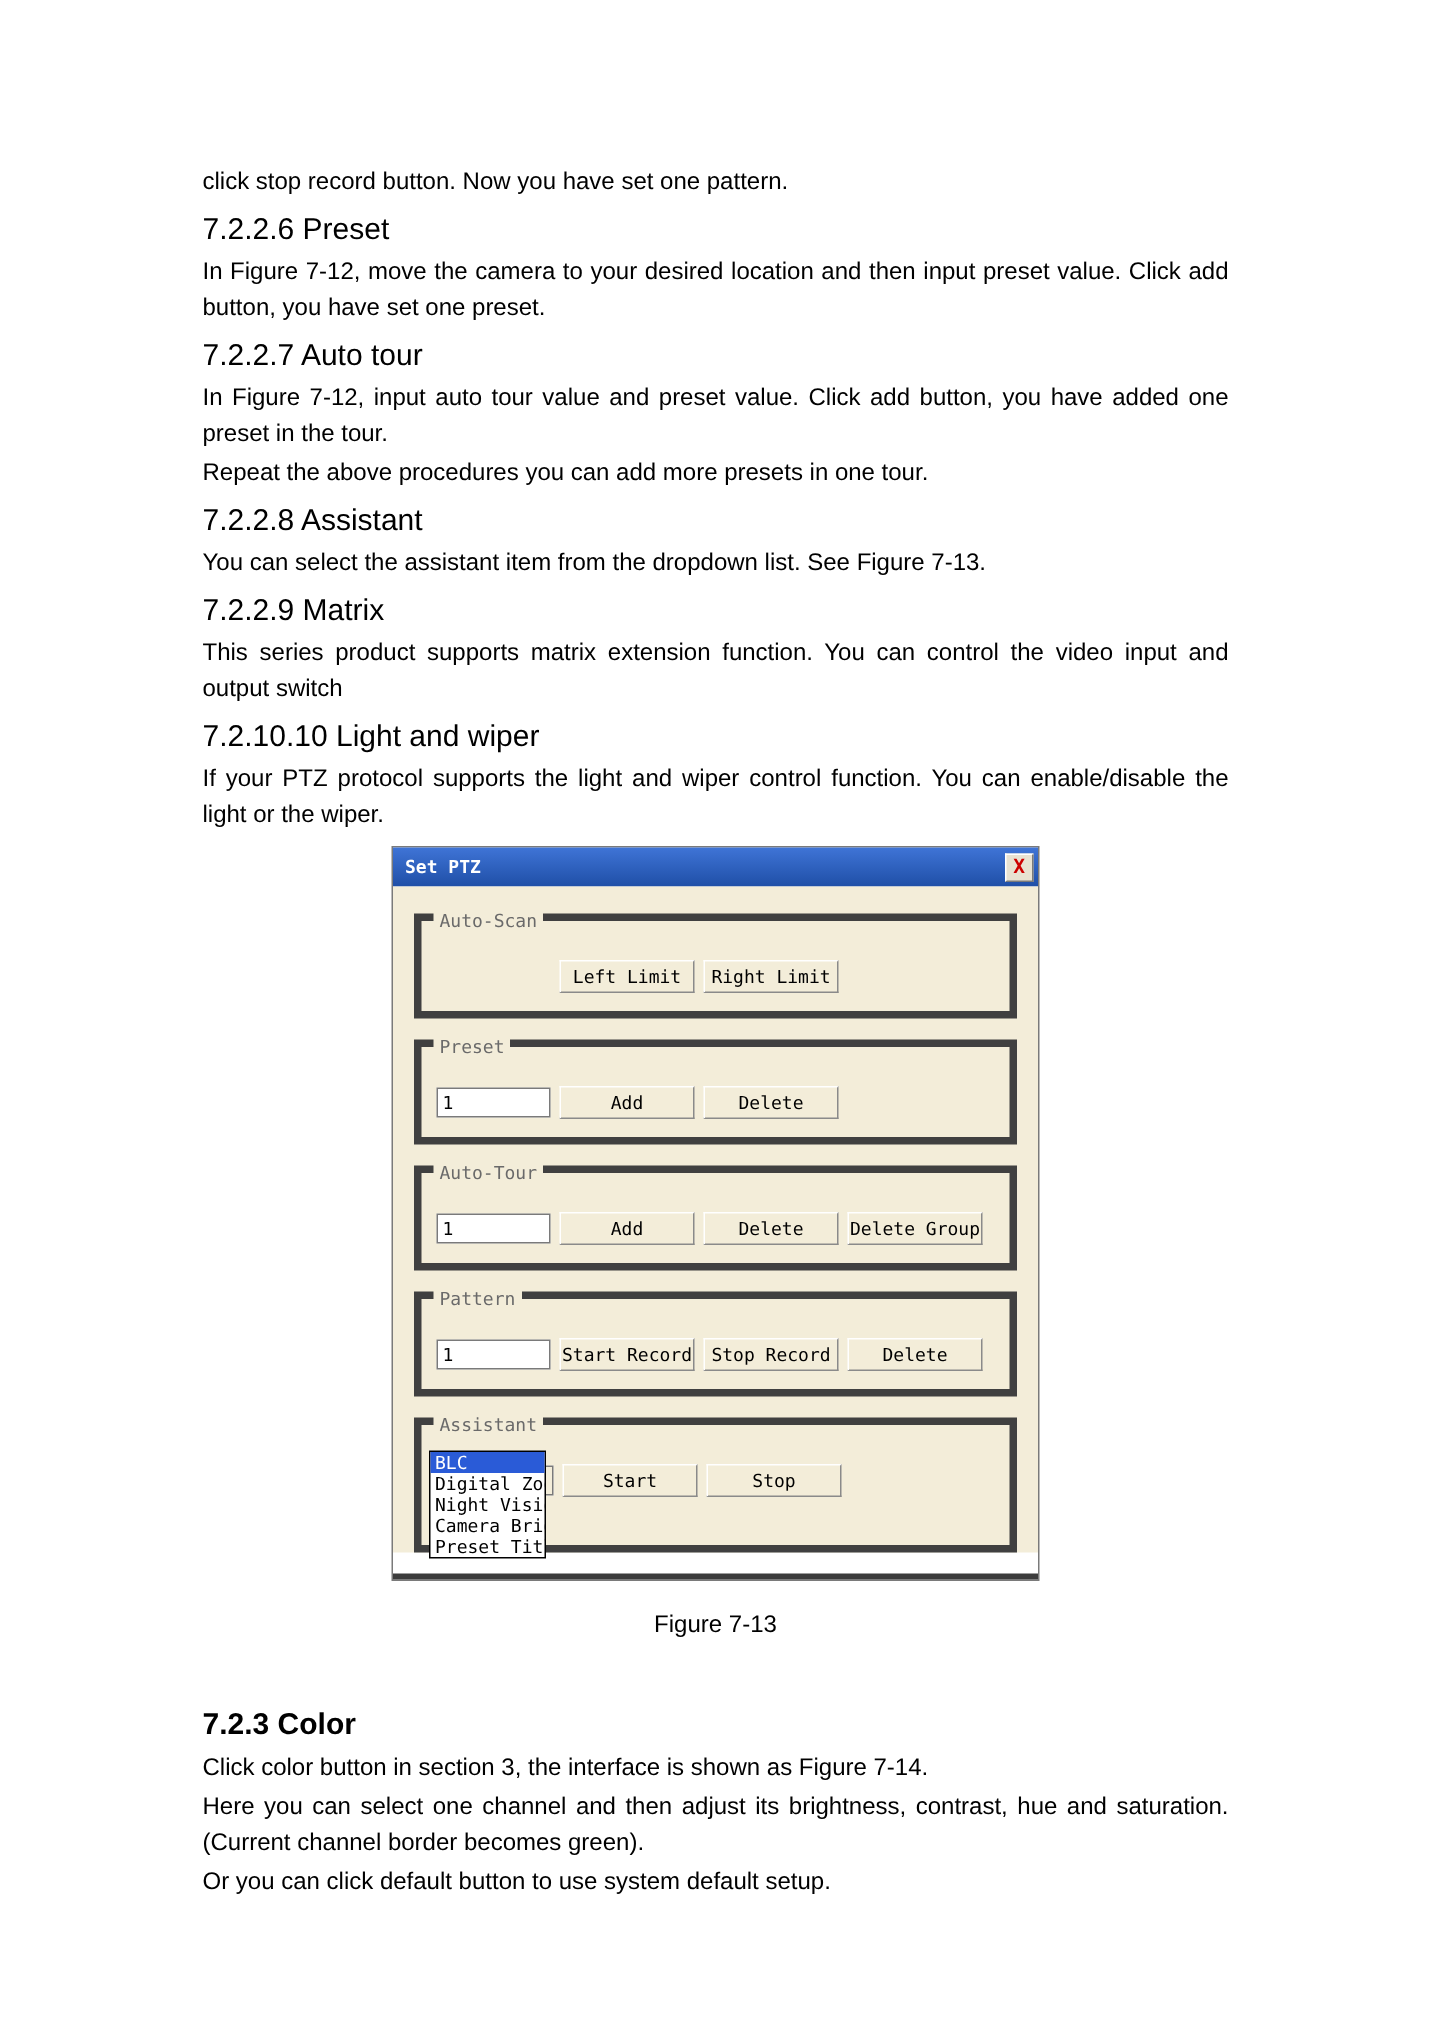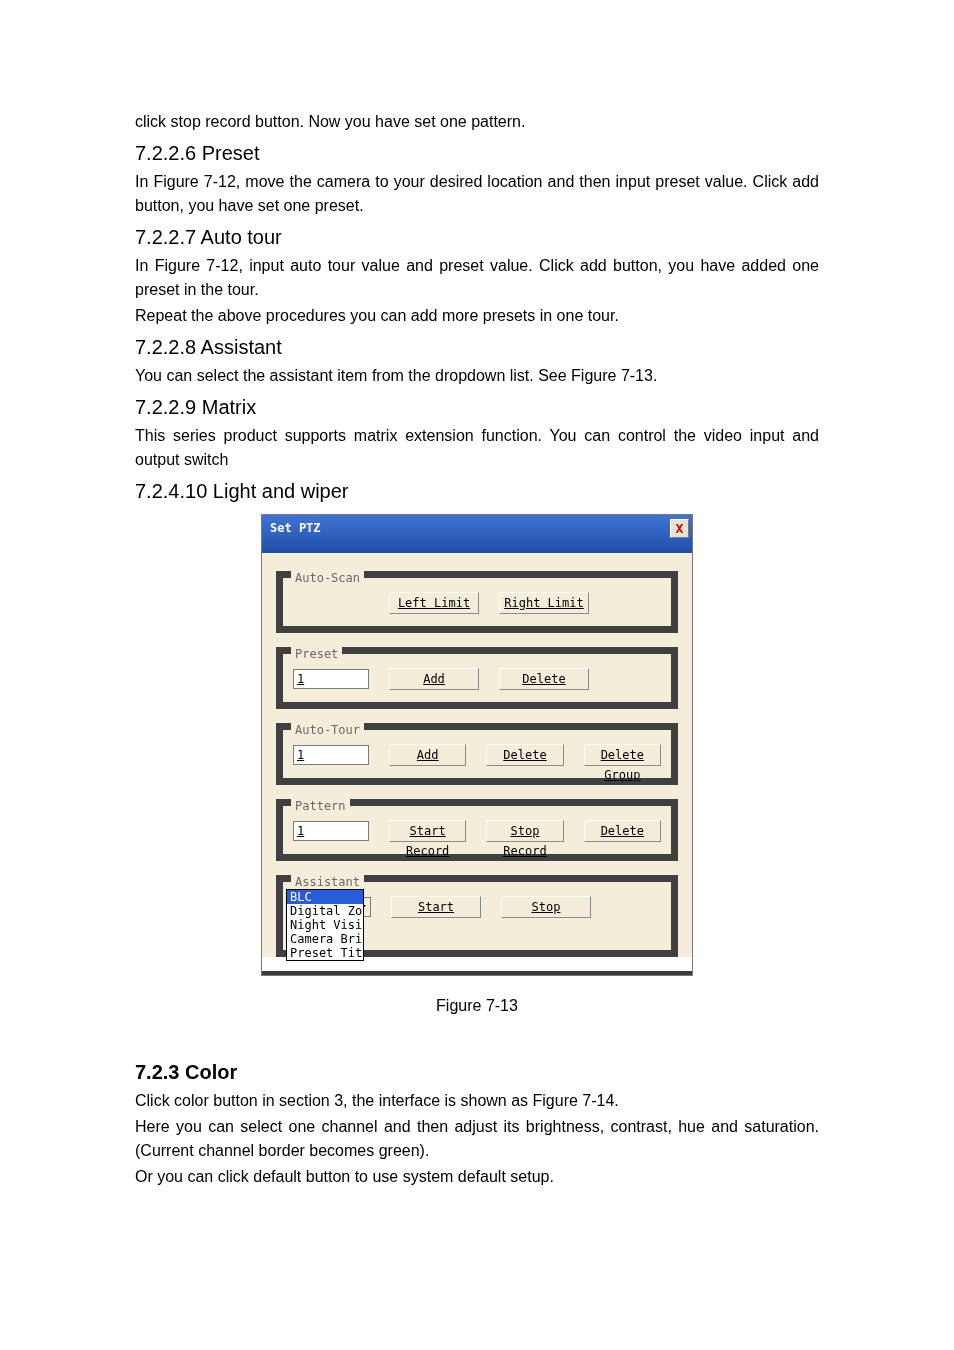--- a/index.html
+++ b/index.html
@@ -47,21 +47,21 @@
     font-size: 12px;
     color: #000;
     border: 1px solid #7a7a7a;
     box-sizing: border-box;
   }
   .dlg-title {
     display: flex;
     align-items: center;
     justify-content: space-between;
     height: 26px;
-    padding: 0 3px 12px 8px;
+    padding: 0 3px 0 8px;
     background: linear-gradient(#3f74d6, #1f4fa7);
     color: #fff;
     font-weight: bold;
   }
   .dlg-close {
     width: 19px; height: 19px;
     background: #e8e2d2;
     border: 1px solid #fff;
     border-right-color: #7a7a7a;
     border-bottom-color: #7a7a7a;
@@ -71,39 +71,38 @@
     font-weight: bold;
     font-size: 13px;
     line-height: 1;
   }
   .dlg-body {
     background: #f3edd9;
     padding: 10px 14px 0 14px;
     position: relative;
   }
   .groupbox {
-    border: 7px solid #404040;
+    border: 5px solid #404040;
     margin: 8px 0 14px 0;
-    padding: 14px 10px 12px 10px;
+    padding: 26px 10px 12px 10px;
     position: relative;
-    text-decoration: underline;
   }
   .groupbox .legend {
     position: absolute;
     top: -9px;
     left: 8px;
     background: #f3edd9;
     padding: 0 4px;
     color: #6a6a6a;
     font-size: 12px;
   }
   .row {
     display: flex;
     align-items: center;
-    gap: 20px;
+    gap: 6px;
   }
   .w-input {
     width: 76px;
     height: 20px;
     box-sizing: border-box;
     border: 1px solid #7a7a7a;
     background: #fff;
     font-family: inherit;
     font-size: 12px;
     padding: 0 3px;
@@ -194,21 +193,22 @@
   <p class="section-heading">7.2.2.7  Auto tour</p>
   <p class="body-text">In Figure 7-12, input auto tour value and preset value. Click add button, you have added one preset in the tour.</p>
   <p class="body-text">Repeat the above procedures you can add more presets in one tour.</p>
 
   <p class="section-heading">7.2.2.8  Assistant</p>
   <p class="body-text">You can select the assistant item from the dropdown list. See Figure 7-13.</p>
 
   <p class="section-heading">7.2.2.9  Matrix</p>
   <p class="body-text">This series product supports matrix extension function. You can control the video input and output switch</p>
 
-  <p class="section-heading">7.2.4.10   Light and wiper</p>
+  <p class="section-heading">7.2.10.10   Light and wiper</p>
+  <p class="body-text">If your PTZ protocol supports the light and wiper control function. You can enable/disable the light or the wiper.</p>
 
   <div class="dlg-wrap">
     <div class="dlg">
       <div class="dlg-title">
         <span>Set PTZ</span>
         <span class="dlg-close">X</span>
       </div>
       <div class="dlg-body">
 
         <div class="groupbox">

